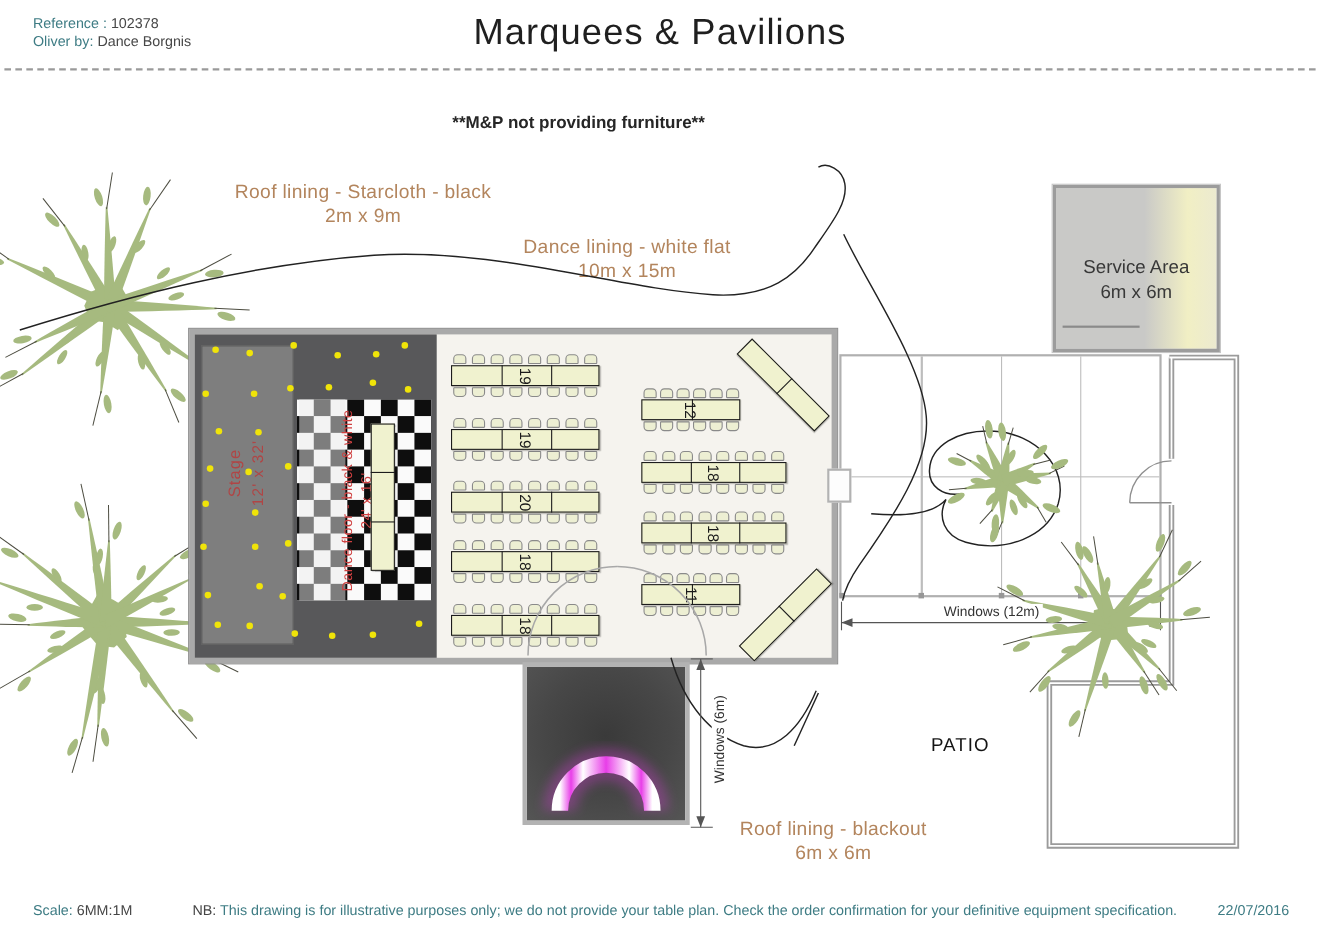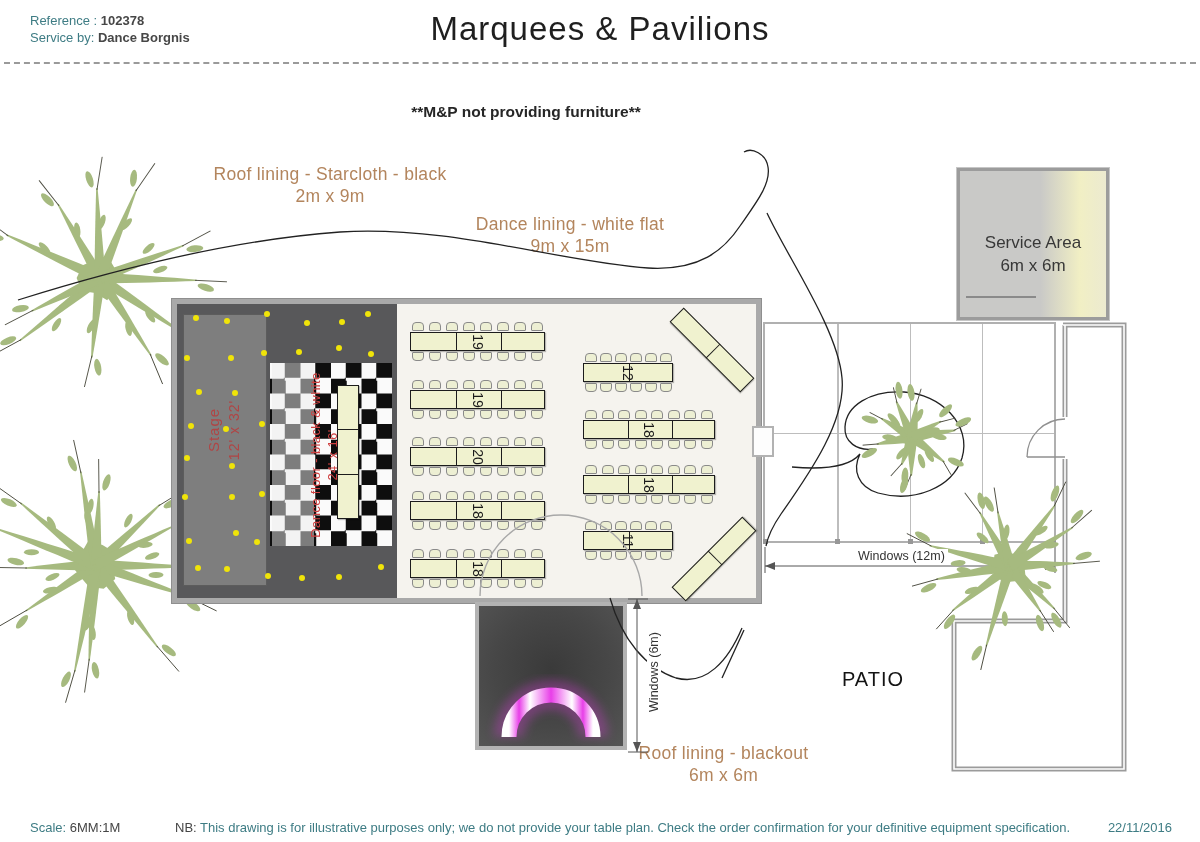--- a/index.html
+++ b/index.html
@@ -1,21 +1,21 @@
 <!DOCTYPE html>
 <html><head>
 <meta charset="utf-8">
 <style>
   html,body{margin:0;padding:0;background:#fff;}
   #canvas{position:relative;width:1200px;height:842px;background:#fff;overflow:hidden;
           font-family:"Liberation Sans",sans-serif;}
   .abs{position:absolute;}
   
   .meta{font-size:13px;color:#3e7c84;line-height:17px;}
-  .meta b{font-weight:700;color:#474747;}
+  .meta b{font-weight:400;color:#474747;}
   #title{left:0;top:10px;width:1200px;text-align:center;font-size:33px;letter-spacing:1px;color:#1f1f1f;font-weight:400;}
   #rule{left:4px;top:62px;width:1192px;border-top:2px dashed #9a9a9a;}
   #note{left:0;top:103px;width:1052px;text-align:center;font-size:15.5px;color:#262626;font-weight:600;}
   
   .tan{color:#b3855d;font-size:17.5px;line-height:22px;text-align:center;letter-spacing:.3px;}
   
   #marquee{left:172px;top:299px;width:589px;height:304px;background:#f5f3ee;border:5px solid #a9a9a9;outline:1px solid #8f8f8f;box-sizing:border-box;}
   #starcloth{left:177px;top:304px;width:220px;height:294px;background:#58585a;}
   #stage{left:6px;top:10px;width:84px;height:272px;background:#7e7e7e;border:1.5px solid #5c5c5c;box-sizing:border-box;}
   .vtext{display:flex;align-items:center;justify-content:center;text-align:center;}
@@ -36,21 +36,21 @@
   .gline-v{position:absolute;top:0;bottom:0;width:1.5px;background:#bdbdbd;}
   .gline-h{position:absolute;left:0;right:0;top:50%;height:1.5px;background:#bdbdbd;}
   .gnode{position:absolute;bottom:-3px;width:5px;height:5px;background:#979797;}
   #connector{left:752px;top:426px;width:22px;height:31px;background:#fdfdfd;border:2px solid #b2b2b2;box-sizing:border-box;}
   #service{left:957px;top:168px;width:152px;height:152px;border:3px solid #9c9c9c;outline:1px solid #c6c6c6;box-sizing:border-box;
            background:linear-gradient(90deg,#c9c9c7 0%,#c9c9c7 55%,#f1efc4 82%,#ecead0 100%);
            text-align:center;color:#383838;font-size:17px;line-height:23px;padding-top:60px;}
   #service-line{left:966px;top:296px;width:70px;height:2px;background:#8a8a8a;}
   #entrance{left:475px;top:602px;width:152px;height:148px;border:4px solid #b3b3b3;box-sizing:border-box;
             background:radial-gradient(circle at 50% 45%,#3a3a3a 0%,#474747 55%,#555555 100%);}
-  #patio-label{left:823px;top:668px;width:100px;text-align:center;font-size:20px;letter-spacing:1px;color:#141414;}
+  #patio-label{left:823px;top:668px;width:100px;text-align:center;font-size:17px;letter-spacing:1px;color:#141414;}
   .dimlabel{font-size:12.5px;color:#333;background:#fff;padding:0 3px;}
   #win12{left:855px;top:549px;}
   #win6{left:596px;top:665px;width:110px;text-align:center;transform:rotate(-90deg);background:transparent;}
   #win6 span{background:#fff;padding:0 2px;}
   
   .foot{font-size:13px;color:#3e7c84;}
   .foot b{font-weight:400;color:#454545;}
   svg{position:absolute;left:0;top:0;}
 </style>
 </head>
@@ -209,36 +209,36 @@
           <ellipse cx="53" cy="4" rx="7.5" ry="3" fill="#a6ba7f" transform="rotate(20 53 4)"></ellipse>
         </g>
       </g>
     </svg>
 
   <div class="abs meta" style="left:30px;top:12px;">
     <span>Reference :</span>
     <b>102378</b>
   </div>
   <div class="abs meta" style="left:30px;top:29px;">
-    <span>Service by:</span>
+    <span>Oliver by:</span>
     <b>Dance Borgnis</b>
   </div>
   <div class="abs" id="title">Marquees &amp; Pavilions</div>
   <div class="abs" id="rule"></div>
   <div class="abs" id="note">**M&amp;P not providing furniture**</div>
 
   <div class="abs tan" style="left:170px;top:163px;width:320px;">
     <div>Roof lining - Starcloth - black</div>
     <div>2m x 9m</div>
   </div>
   <div class="abs tan" style="left:420px;top:213px;width:300px;">
     <div>Dance lining - white flat</div>
-    <div>9m x 15m</div>
-  </div>
-  <div class="abs tan" style="left:576px;top:742px;width:295px;">
+    <div>10m x 15m</div>
+  </div>
+  <div class="abs tan" style="left:610px;top:742px;width:295px;">
     <div>Roof lining - blackout</div>
     <div>6m x 6m</div>
   </div>
 
   <div class="abs" id="service">
     <div>Service Area</div>
     <div>6m x 6m</div>
   </div>
   <div class="abs" id="service-line"></div>
 
@@ -695,14 +695,14 @@
   <div class="abs" id="patio-label">PATIO</div>
 
   <div class="abs foot" style="left:30px;top:820px;">
     <span>Scale:</span>
     <b>6MM:1M</b>
   </div>
   <div class="abs foot" style="left:175px;top:820px;width:900px;">
     <b>NB:</b>
     <span>This drawing is for illustrative purposes only; we do not provide your table plan. Check the order confirmation for your definitive equipment specification.</span>
   </div>
-  <div class="abs foot" style="right:28px;top:820px;">22/11/2016</div>
+  <div class="abs foot" style="right:28px;top:820px;">22/07/2016</div>
 </div>
 
 </body></html>

